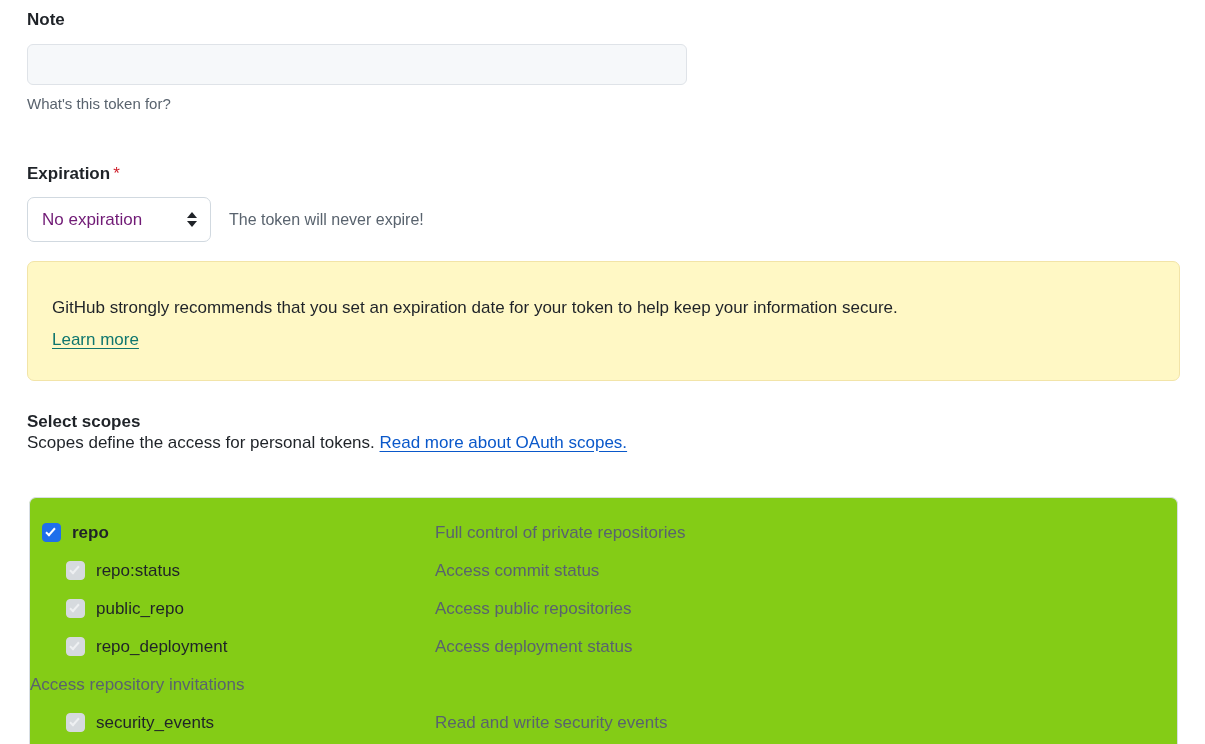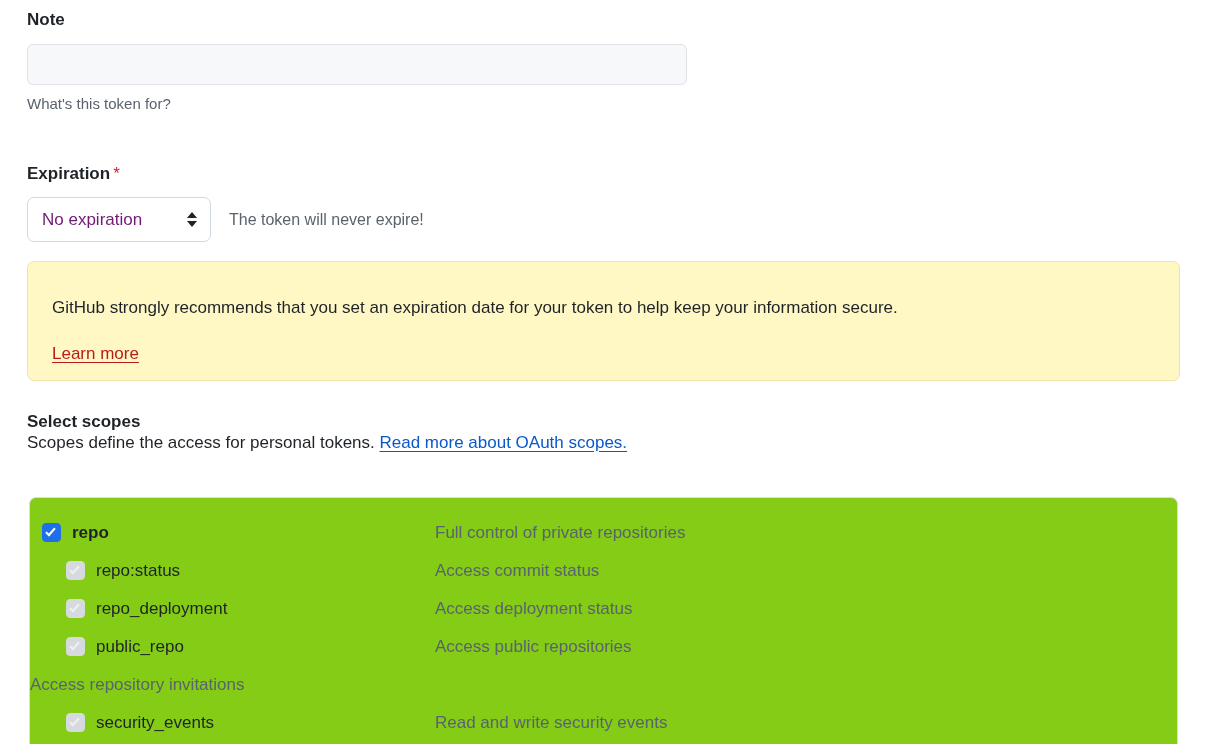--- a/index.html
+++ b/index.html
@@ -135,23 +135,23 @@
     border-radius: 7px;
     padding: 34px 24px 0 24px;
   }
   .warn-text {
     font-size: 17px;
     color: #1f2328;
     line-height: 1.45;
   }
   .warn-link {
     display: inline-block;
-    margin-top: 23px;
-    font-size: 17px;
-    color: #b91c1c;
+    margin-top: 9px;
+    font-size: 17px;
+    color: #0f766e;
     text-decoration: underline;
     text-underline-offset: 3px;
     cursor: pointer;
   }
 
   
   .scopes-head {
     position: absolute;
     left: 27px;
     top: 412px;
@@ -308,40 +308,40 @@
           </span>
           <span class="scope-name">repo:status</span>
         </div>
         <div class="desc-cell">Access commit status</div>
       </div>
       <div class="scope-row child">
         <div class="label-cell">
           <span class="cbox disabled">
             <span class="tick"></span>
           </span>
+          <span class="scope-name">public_repo</span>
+        </div>
+        <div class="desc-cell">Access public repositories</div>
+      </div>
+      <div class="scope-row child">
+        <div class="label-cell">
+          <span class="cbox disabled">
+            <span class="tick"></span>
+          </span>
           <span class="scope-name">repo_deployment</span>
         </div>
         <div class="desc-cell">Access deployment status</div>
       </div>
       <div class="scope-row child">
+        <div class="desc-cell">Access repository invitations</div>
+      </div>
+      <div class="scope-row child">
         <div class="label-cell">
           <span class="cbox disabled">
             <span class="tick"></span>
           </span>
-          <span class="scope-name">public_repo</span>
-        </div>
-        <div class="desc-cell">Access public repositories</div>
-      </div>
-      <div class="scope-row child">
-        <div class="desc-cell">Access repository invitations</div>
-      </div>
-      <div class="scope-row child">
-        <div class="label-cell">
-          <span class="cbox disabled">
-            <span class="tick"></span>
-          </span>
           <span class="scope-name">security_events</span>
         </div>
         <div class="desc-cell">Read and write security events</div>
       </div>
     </div>
 
 </div>
 
 </body></html>

